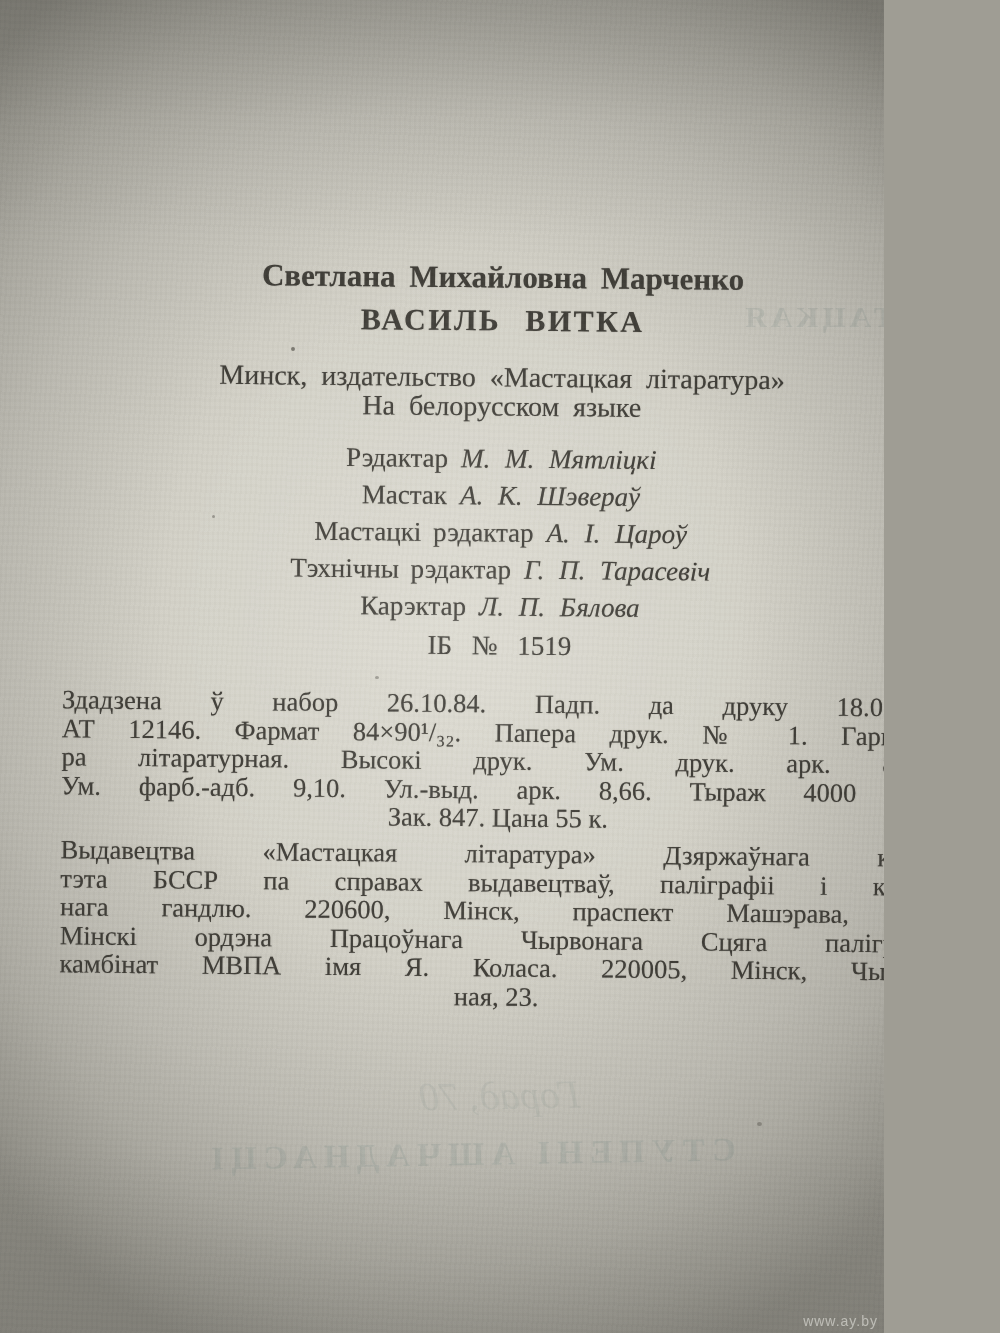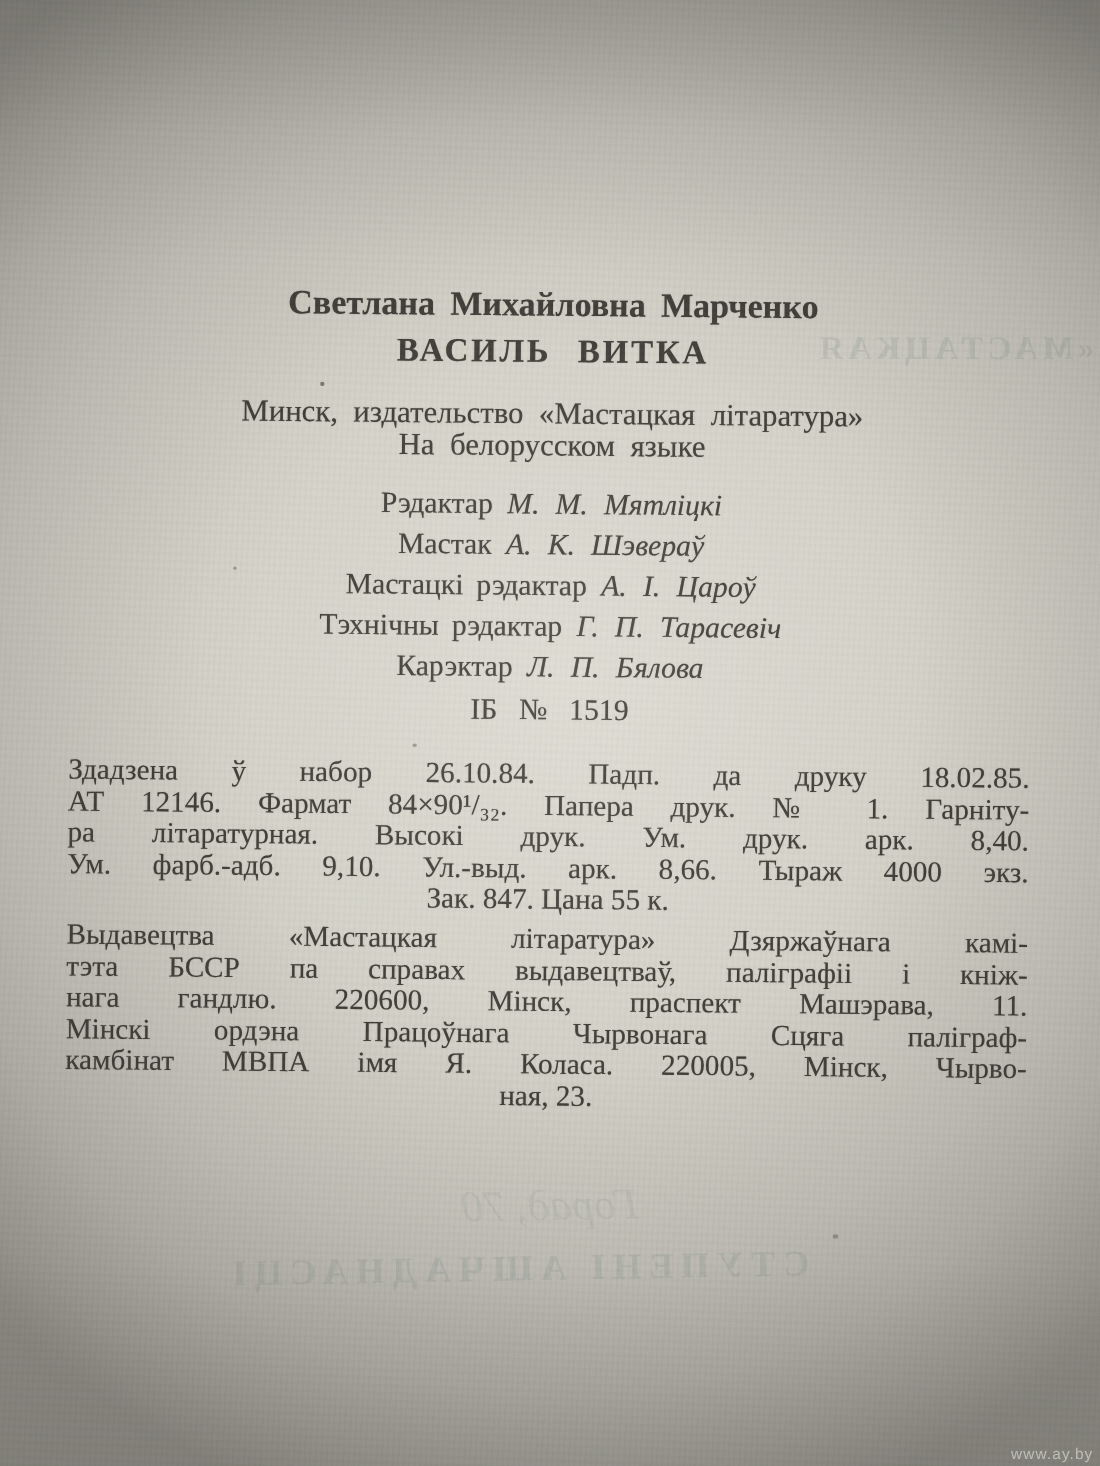--- a/index.html
+++ b/index.html
@@ -2,21 +2,21 @@
 <html><head>
 <meta charset="utf-8">
 <style>
   html, body {
     margin: 0; padding: 0;
     background: #9f9d94;
     font-family: "Liberation Serif", "DejaVu Serif", serif;
   }
   .photo {
     position: relative;
-    width: 1000px; height: 1333px;
+    width: 884px; height: 1333px;
     overflow: hidden;
     background:
       radial-gradient(ellipse 78% 58% at 52% 47%,
         #dcdacf 0%, #d5d3c9 38%, #c6c4bb 68%, #b0aea5 92%, #a5a39a 100%);
   }
   
   .photo::before {
     content: ""; position: absolute; inset: 0; z-index: 4; pointer-events: none;
     background:
       repeating-linear-gradient(93deg, rgba(0,0,0,0.014) 0 2px, rgba(255,255,255,0.012) 2px 5px),

